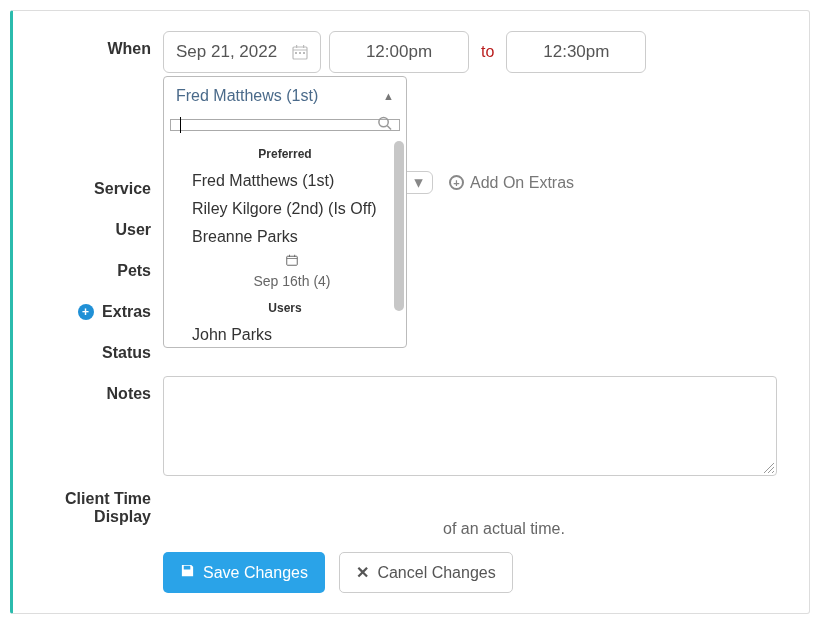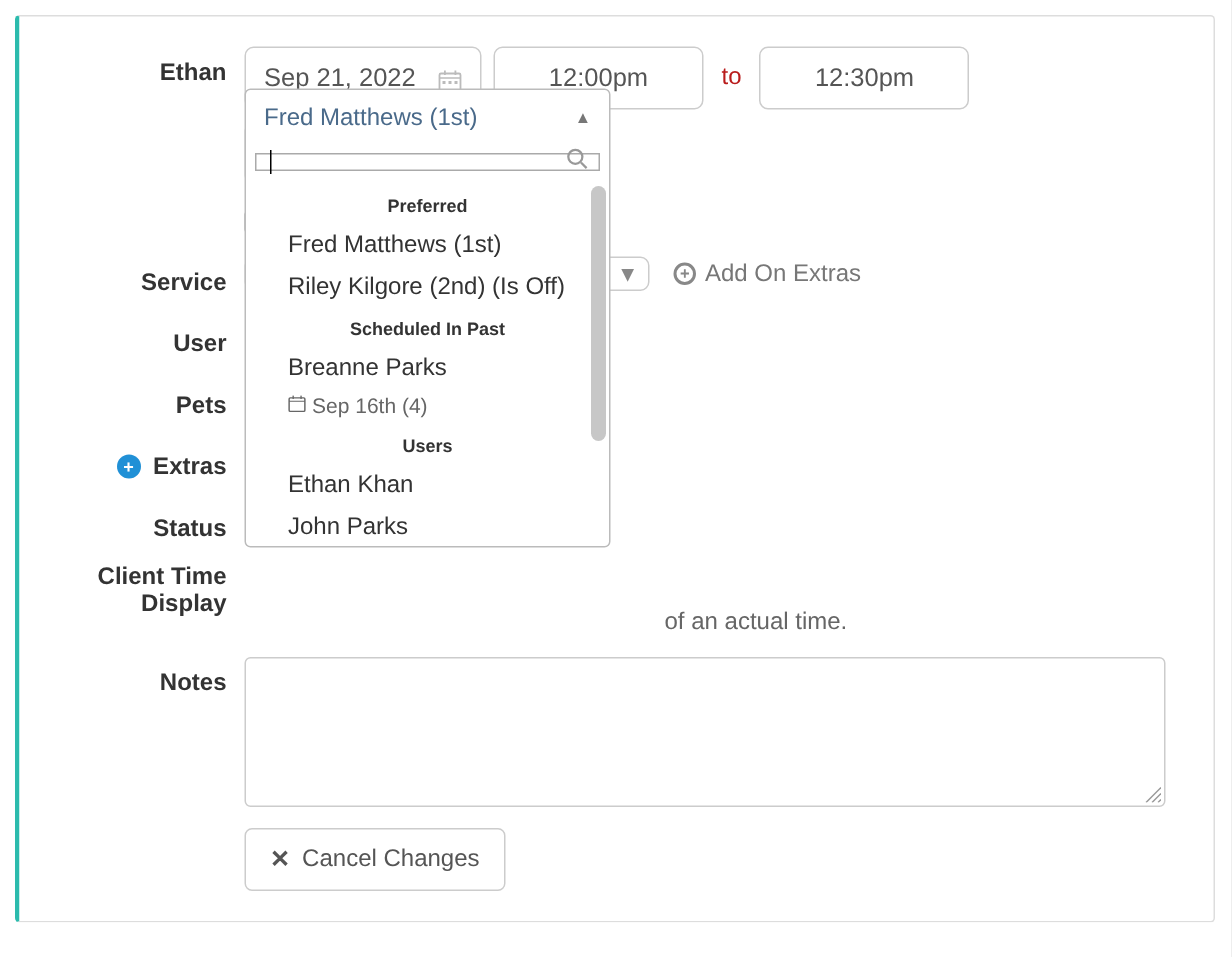--- a/index.html
+++ b/index.html
@@ -56,21 +56,21 @@
       gap: 8px;
     }
     .input, .select {
       border: 1px solid #ccc;
       border-radius: 6px;
       padding: 10px 12px;
       font-size: 17px;
       color: #555;
       background: #fff;
       display: inline-flex;
-      align-items: flex-end;
+      align-items: center;
     }
     .date-input { width: 158px; justify-content: space-between; }
     .time-input { width: 140px; justify-content: center; }
     .to-text { color: #b91c1c; font-size: 16px; padding: 0 4px; }
     .cal-icon { color: #bbb; display: inline-flex; }
     .select-wide {
       width: 270px;
       padding: 0;
       display: flex;
     }
@@ -181,20 +181,21 @@
       color: #333;
       cursor: pointer;
     }
     .option-sub {
       padding: 2px 14px 6px 28px;
       font-size: 14px;
       color: #666;
       display: flex;
       align-items: center;
       gap: 4px;
+      flex-direction: column;
     }
     .scroll-thumb {
       position: absolute;
       right: 2px;
       top: 6px;
       width: 10px;
       height: 170px;
       background: #c7c7c7;
       border-radius: 6px;
     }
@@ -227,21 +228,21 @@
     .btn-primary { background: #2aa3e8; color: #fff; }
     .btn-default { background: #fff; color: #555; border-color: #ccc; }
     .actions { margin-left: 140px; margin-top: 12px; display: flex; gap: 14px; }
   </style>
 </head>
 <body>
 
 <div class="panel">
 
   <div class="form-row">
-    <div class="label-col">Ethan</div>
+    <div class="label-col">When</div>
     <div class="field-col">
       <div class="input date-input">
         <span>Sep 21, 2022</span>
         <span class="cal-icon">
           <svg width="16" height="16" viewBox="0 0 16 16" fill="currentColor">
               <rect x="1" y="3" width="14" height="12" rx="1" fill="none" stroke="currentColor" stroke-width="1.2"></rect>
               <line x1="1" y1="6" x2="15" y2="6" stroke="currentColor"></line>
               <rect x="4" y="1" width="1.2" height="3"></rect>
               <rect x="11" y="1" width="1.2" height="3"></rect>
               <rect x="3" y="8" width="2" height="2"></rect>
@@ -314,35 +315,33 @@
                   <circle cx="7" cy="7" r="5"></circle>
                   <line x1="11" y1="11" x2="15" y2="15"></line>
                 </svg>
             </span>
           </div>
         </div>
         <div class="options-list">
           <div class="group-label">Preferred</div>
           <div class="option-item">Fred Matthews (1st)</div>
           <div class="option-item">Riley Kilgore (2nd) (Is Off)</div>
-          <div class="group-label">Scheduled In Past</div>
           <div class="option-item">Breanne Parks</div>
           <div class="option-sub">
             <span>
               <svg width="12" height="12" viewBox="0 0 16 16" fill="currentColor">
                   <rect x="1" y="3" width="14" height="12" rx="1" fill="none" stroke="currentColor" stroke-width="1.3"></rect>
                   <line x1="1" y1="6" x2="15" y2="6" stroke="currentColor"></line>
                   <rect x="4" y="1" width="1.2" height="3"></rect>
                   <rect x="11" y="1" width="1.2" height="3"></rect>
                 </svg>
             </span>
             <span>Sep 16th (4)</span>
           </div>
           <div class="group-label">Users</div>
-          <div class="option-item">Ethan Khan</div>
           <div class="option-item" style="padding-bottom:0;overflow:hidden;height:20px">John Parks</div>
           <div class="scroll-thumb"></div>
         </div>
       </div>
     </div>
   </div>
 
   <div class="form-row">
     <div class="label-col">Pets</div>
     <div class="field-col"></div>
@@ -352,42 +351,50 @@
     <div class="label-col">
       <span class="plus-icon">+</span>
       <span>Extras</span>
     </div>
     <div class="field-col"></div>
   </div>
 
   <div class="form-row">
     <div class="label-col">Status</div>
     <div class="field-col"></div>
-  </div>
-
-  <div class="form-row">
-    <div class="label-col" style="padding-top:0">Client Time Display</div>
-    <div class="field-col" style="padding-top:30px;padding-left:280px">
-      <span class="static-text">of an actual time.</span>
-    </div>
   </div>
 
   <div class="form-row">
     <div class="label-col">Notes</div>
     <div class="field-col">
       <div class="notes-area">
         <svg class="notes-handle" viewBox="0 0 12 12">
             <line x1="2" y1="12" x2="12" y2="2" stroke="#999"></line>
             <line x1="6" y1="12" x2="12" y2="6" stroke="#999"></line>
             <line x1="10" y1="12" x2="12" y2="10" stroke="#999"></line>
           </svg>
       </div>
     </div>
   </div>
 
+  <div class="form-row">
+    <div class="label-col" style="padding-top:0">Client Time Display</div>
+    <div class="field-col" style="padding-top:30px;padding-left:280px">
+      <span class="static-text">of an actual time.</span>
+    </div>
+  </div>
+
   <div class="actions">
+    <button class="btn btn-primary">
+      <span>
+        <svg width="15" height="15" viewBox="0 0 16 16" fill="currentColor">
+            <path d="M2 2h10l2 2v10H2V2zm2 1v4h7V3H4zm1 7h6v3H5v-3z"></path>
+          </svg>
+      </span>
+      <span>Save Changes</span>
+    </button>
     <button class="btn btn-default">
       <span style="font-weight:bold">✕</span>
       <span>Cancel Changes</span>
     </button>
   </div>
 
 </div>
 
 </body></html>

